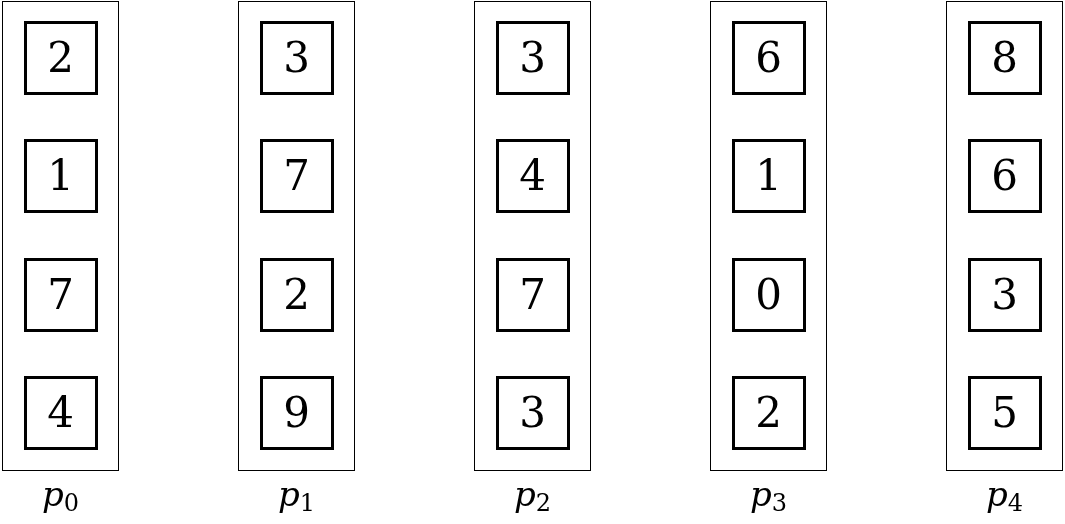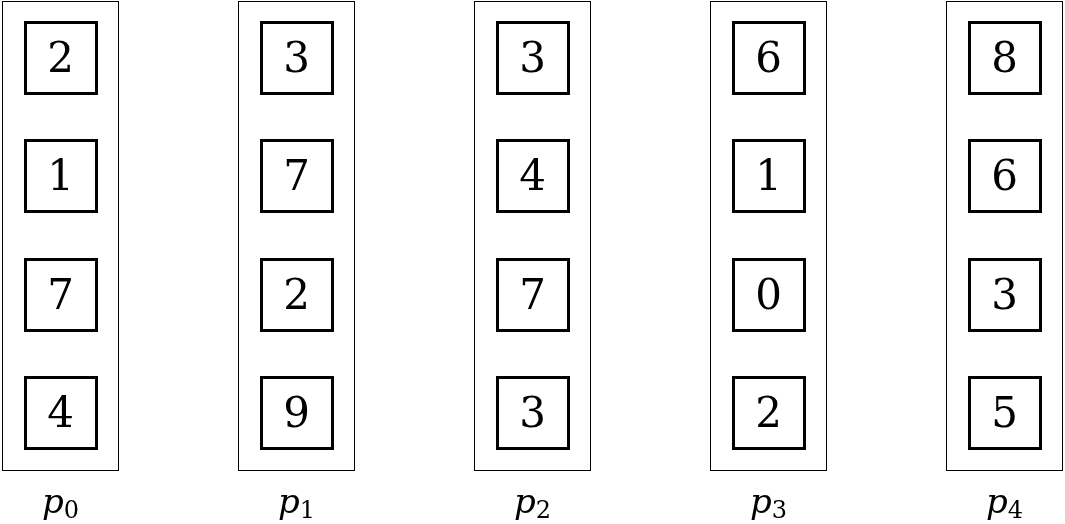--- a/index.html
+++ b/index.html
@@ -49,21 +49,21 @@
     border: 3.5px solid #000000;
     background: #ffffff;
     display: flex;
     align-items: center;
     justify-content: center;
     font-size: 42px;
     line-height: 1;
     color: #000000;
   }
   .proc-label {
-    margin-top: 12px;
+    margin-top: 5px;
     font-size: 34px;
     line-height: 1.1;
     color: #000000;
     font-style: italic;
     white-space: nowrap;
   }
   .proc-label sub {
     font-style: normal;
     font-size: 24px;
     line-height: 0;

